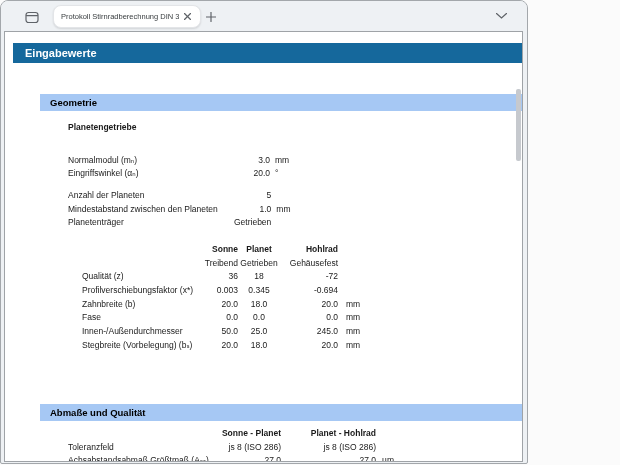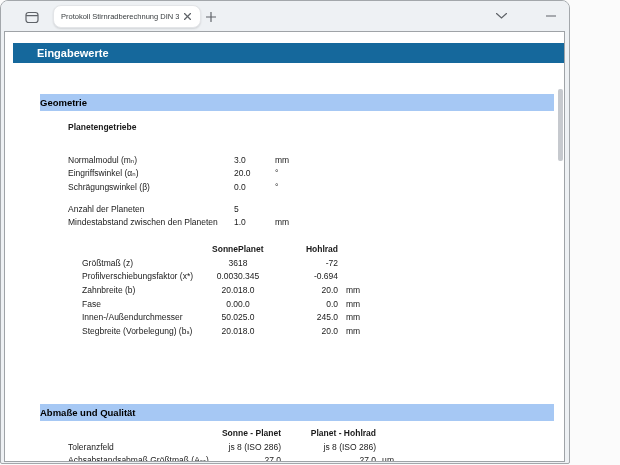--- a/index.html
+++ b/index.html
@@ -2,21 +2,21 @@
 <html style="--accent-dark: #15689C; --accent-light: #A6C8F4;"><head>
 <meta charset="utf-8">
 <style>
   :root{
     --accent-dark:#15689C;
     --accent-light:#A6C8F4;
   }
   *{box-sizing:border-box;margin:0;padding:0;}
   html,body{width:620px;height:465px;background:#fbfbfb;font-family:"Liberation Sans","DejaVu Sans",sans-serif;}
   .window{
-    position:relative;width:570px;height:464px;margin:0;
+    position:relative;width:528px;height:464px;margin:0;
     border:1px solid #a3a7ab;border-radius:8px 8px 2px 2px;
     background:#eef1f4;overflow:hidden;
   }
   
   .tabstrip{position:relative;height:30px;background:#eef1f4;}
   .tab-actions{
     position:absolute;left:21px;top:7px;width:20px;height:18px;
     display:flex;align-items:center;justify-content:center;cursor:pointer;
   }
   .tab{
@@ -50,45 +50,45 @@
     position:absolute;left:3px;right:4px;top:30px;bottom:1px;
     background:#ffffff;border:1px solid #9fa3a7;overflow:hidden;
   }
   .scrollbar-thumb{
     position:absolute;right:1px;top:57px;width:5px;height:72px;
     background:#c6c9ce;border-radius:2px;cursor:pointer;
   }
   .h1bar{
     position:absolute;left:8px;top:11px;width:592px;height:20px;
     background:var(--accent-dark);color:#ffffff;
-    font-size:11px;font-weight:bold;line-height:20px;padding-left:24px;
+    font-size:11px;font-weight:bold;line-height:20px;padding-left:12px;
   }
   .secbar{
     position:absolute;left:35px;width:514px;height:17px;
     background:var(--accent-light);color:#000000;
-    font-size:9.5px;font-weight:bold;line-height:17px;padding-left:0;
+    font-size:9.5px;font-weight:bold;line-height:17px;padding-left:10px;
   }
   .secbar.s1{top:62px;}
   .secbar.s2{top:372px;}
   .doc{font-size:8.5px;color:#1a1a1a;}
   .group1{position:absolute;left:63px;top:89px;}
   .subhead{font-weight:bold;font-size:8.5px;line-height:13.7px;height:13.7px;}
   table{border-collapse:collapse;table-layout:fixed;}
   td{font-size:8.5px;color:#1a1a1a;height:13.7px;padding:0;white-space:nowrap;vertical-align:middle;}
-  td.num{text-align:left;}
+  td.num{text-align:right;}
   td.unit{padding-left:5px;text-align:left;}
   td.hdr{font-weight:bold;text-align:right;}
   .t1{margin-top:18px;}
   .t1 td.lbl{width:166px;}
   .t1 td.num{width:36px;}
   .t1b{margin-top:8px;}
   .gear{position:absolute;left:77px;top:210px;}
   .gear td.lbl{width:118px;}
   .gear td.c1{width:38px;text-align:right;}
-  .gear td.c2{width:42px;text-align:left;}
+  .gear td.c2{width:42px;text-align:center;}
   .gear td.c3{width:58px;text-align:right;}
   .gear td.unit{padding-left:8px;}
   .t3{position:absolute;left:63px;top:394px;}
   .t3 td.lbl{width:150px;margin-left:40px;}
   .t3 td.c1{width:63px;text-align:right;}
   .t3 td.c2{width:95px;text-align:right;}
   .t3 td.unit{padding-left:6px;}
   .icon-stroke{stroke:#5f6368;stroke-width:1.2;fill:none;stroke-linecap:round;}
 </style>
 </head>
@@ -155,55 +155,62 @@
             <tr>
           <td class="lbl">Normalmodul (mₙ)</td>
           <td class="num">3.0</td>
           <td class="unit">mm</td>
         </tr>
         <tr>
           <td class="lbl">Eingriffswinkel (αₙ)</td>
           <td class="num">20.0</td>
           <td class="unit">°</td>
         </tr>
-        <tr>
-          <td class="lbl">Schrägungswinkel (β)</td>
-          <td class="num">0.0</td>
-          <td class="unit">°</td>
-        </tr>
       </tbody>
         </table>
 
       <table class="t1 t1b">
         <tbody>
             <tr>
           <td class="lbl">Anzahl der Planeten</td>
           <td class="num">5</td>
           <td class="unit"></td>
         </tr>
         <tr>
           <td class="lbl">Mindestabstand zwischen den Planeten</td>
           <td class="num">1.0</td>
           <td class="unit">mm</td>
+        </tr>
+        <tr>
+          <td class="lbl">Planetenträger</td>
+          <td class="num">Getrieben</td>
+          <td class="unit"></td>
         </tr>
       </tbody>
         </table>
     </div>
 
     <table class="gear">
       <tbody>
           <tr>
         <td class="lbl"></td>
         <td class="c1 hdr">Sonne</td>
         <td class="c2 hdr">Planet</td>
         <td class="c3 hdr">Hohlrad</td>
         <td class="unit"></td>
       </tr>
       <tr>
-        <td class="lbl">Größtmaß (z)</td>
+        <td class="lbl"></td>
+        <td class="c1">Treibend</td>
+        <td class="c2">Getrieben</td>
+        <td class="c3">Gehäusefest</td>
+        <td class="unit"></td>
+      </tr>
+      <tr>
+        <td class="lbl">Qualität (z)</td>
         <td class="c1">36</td>
         <td class="c2">18</td>
         <td class="c3">-72</td>
         <td class="unit"></td>
       </tr>
       <tr>
         <td class="lbl">Profilverschiebungsfaktor (x*)</td>
         <td class="c1">0.003</td>
         <td class="c2">0.345</td>
         <td class="c3">-0.694</td>

